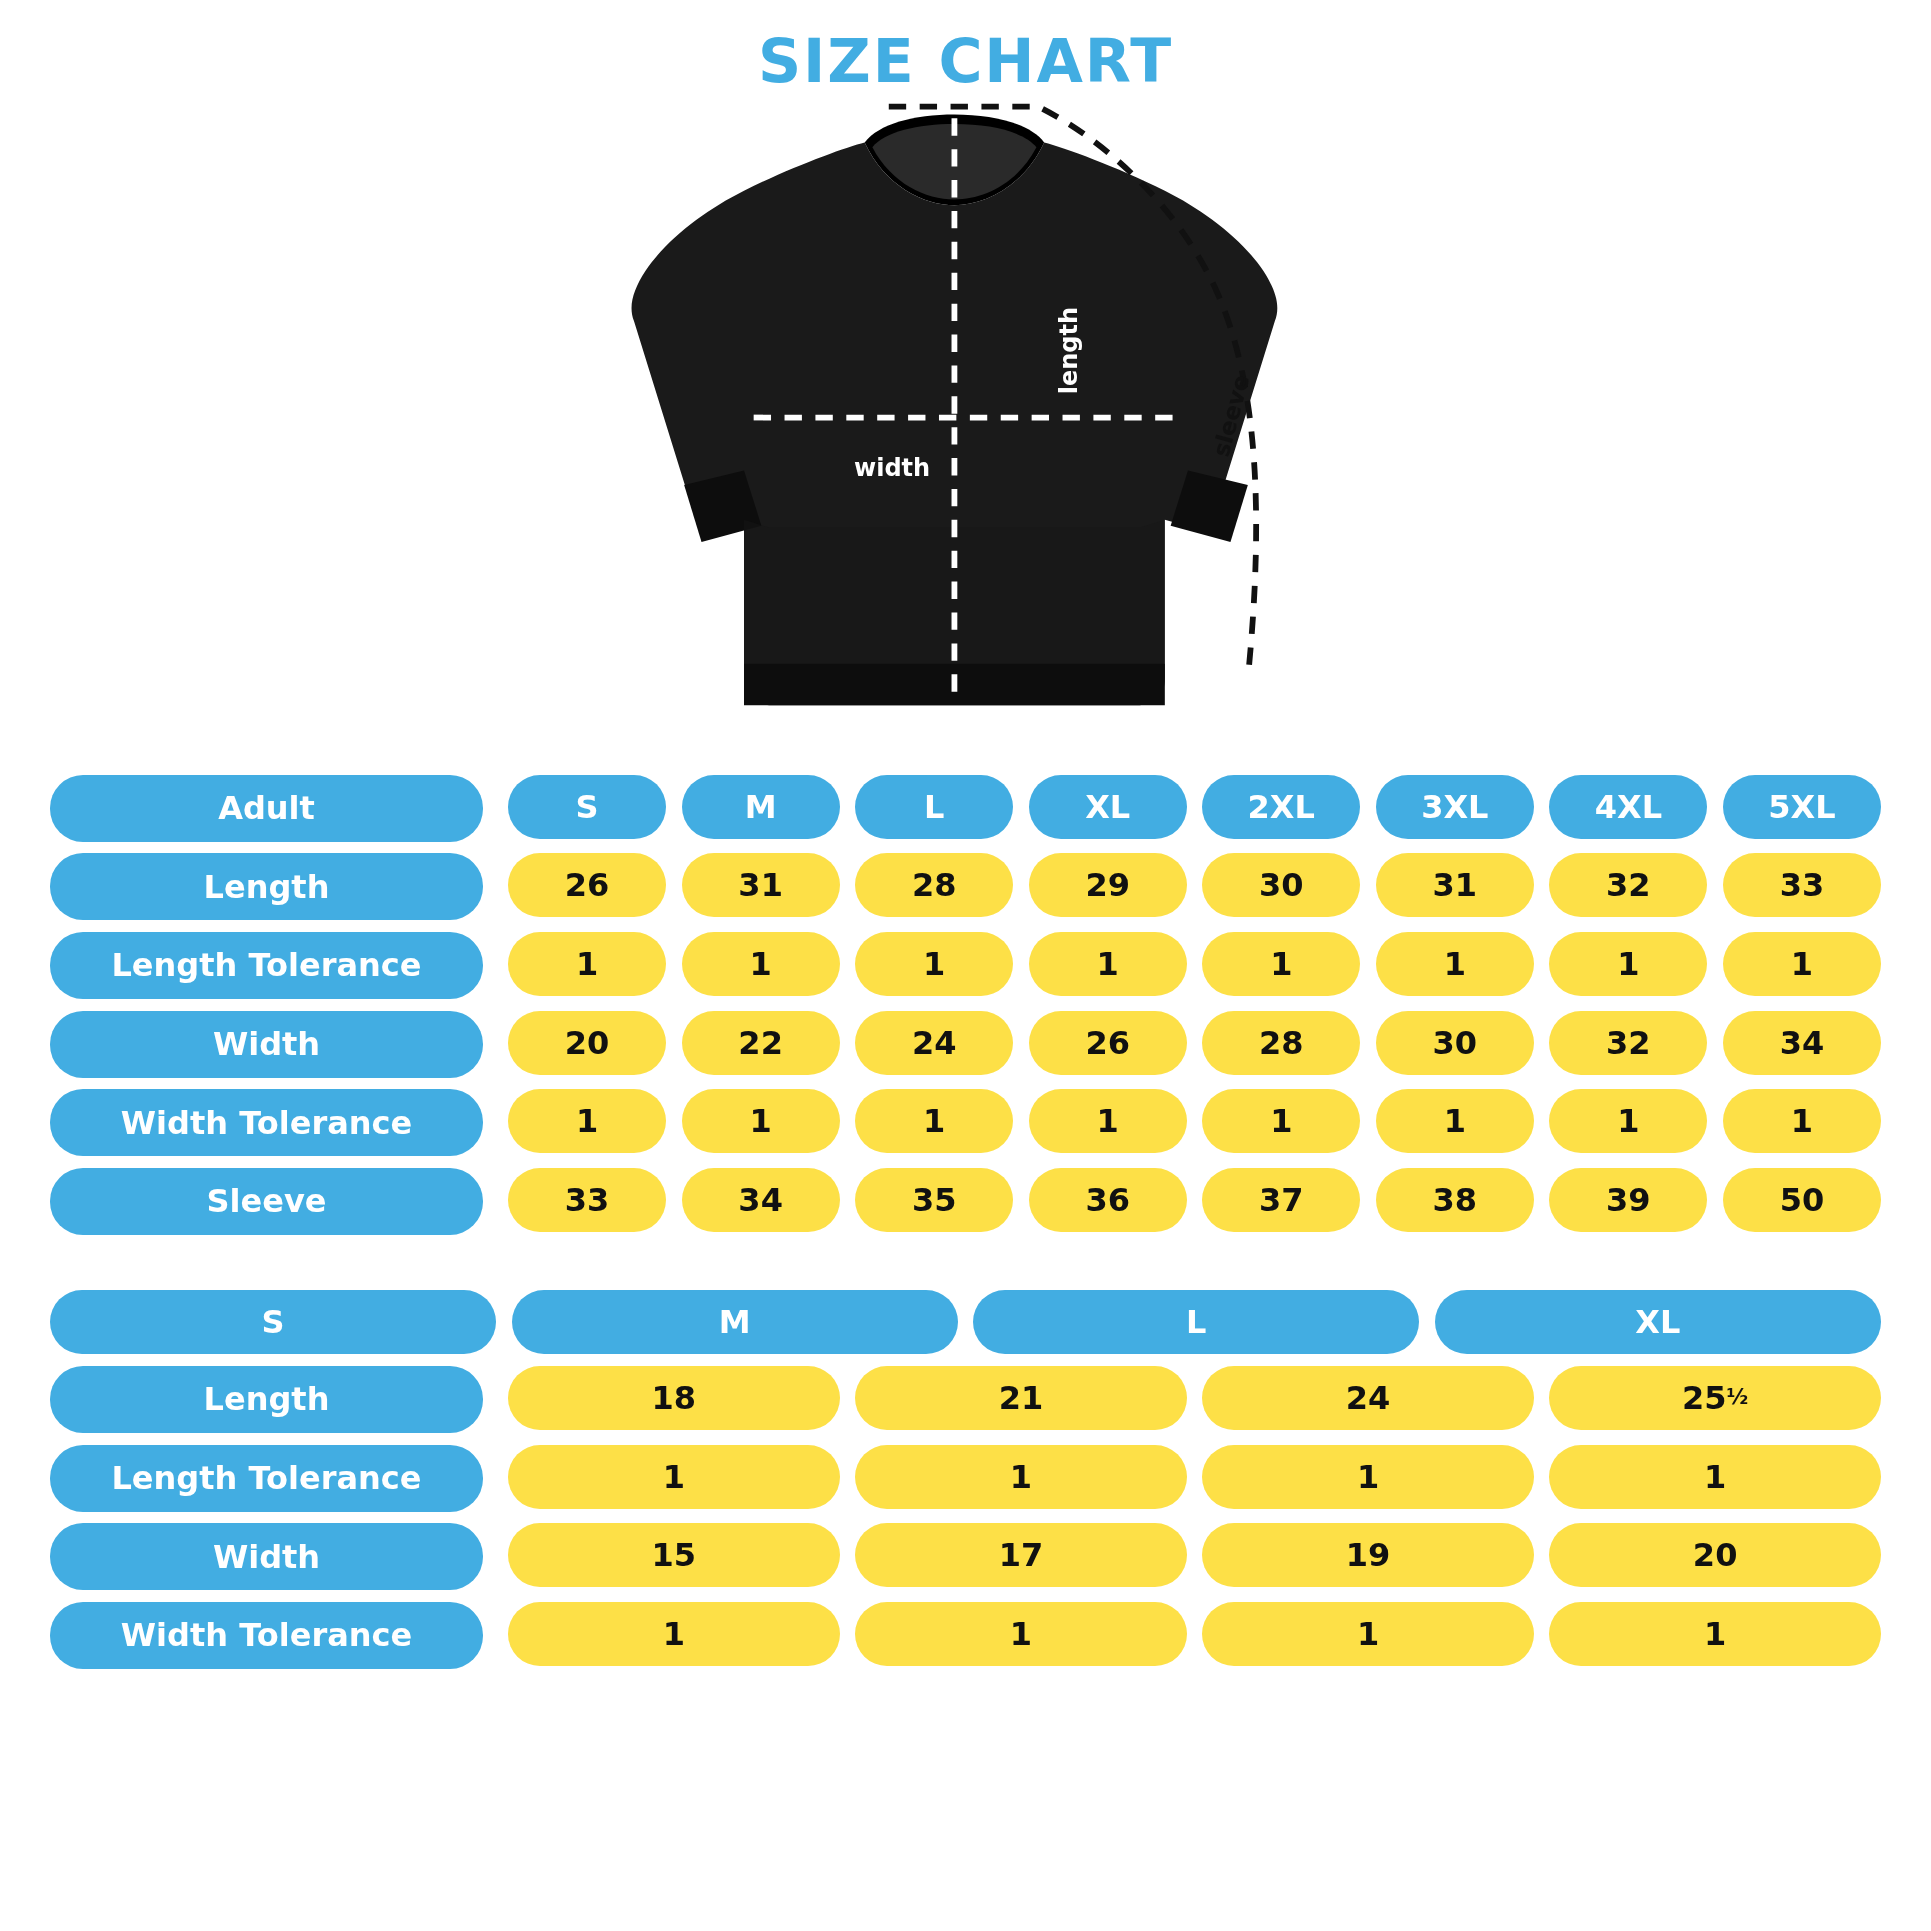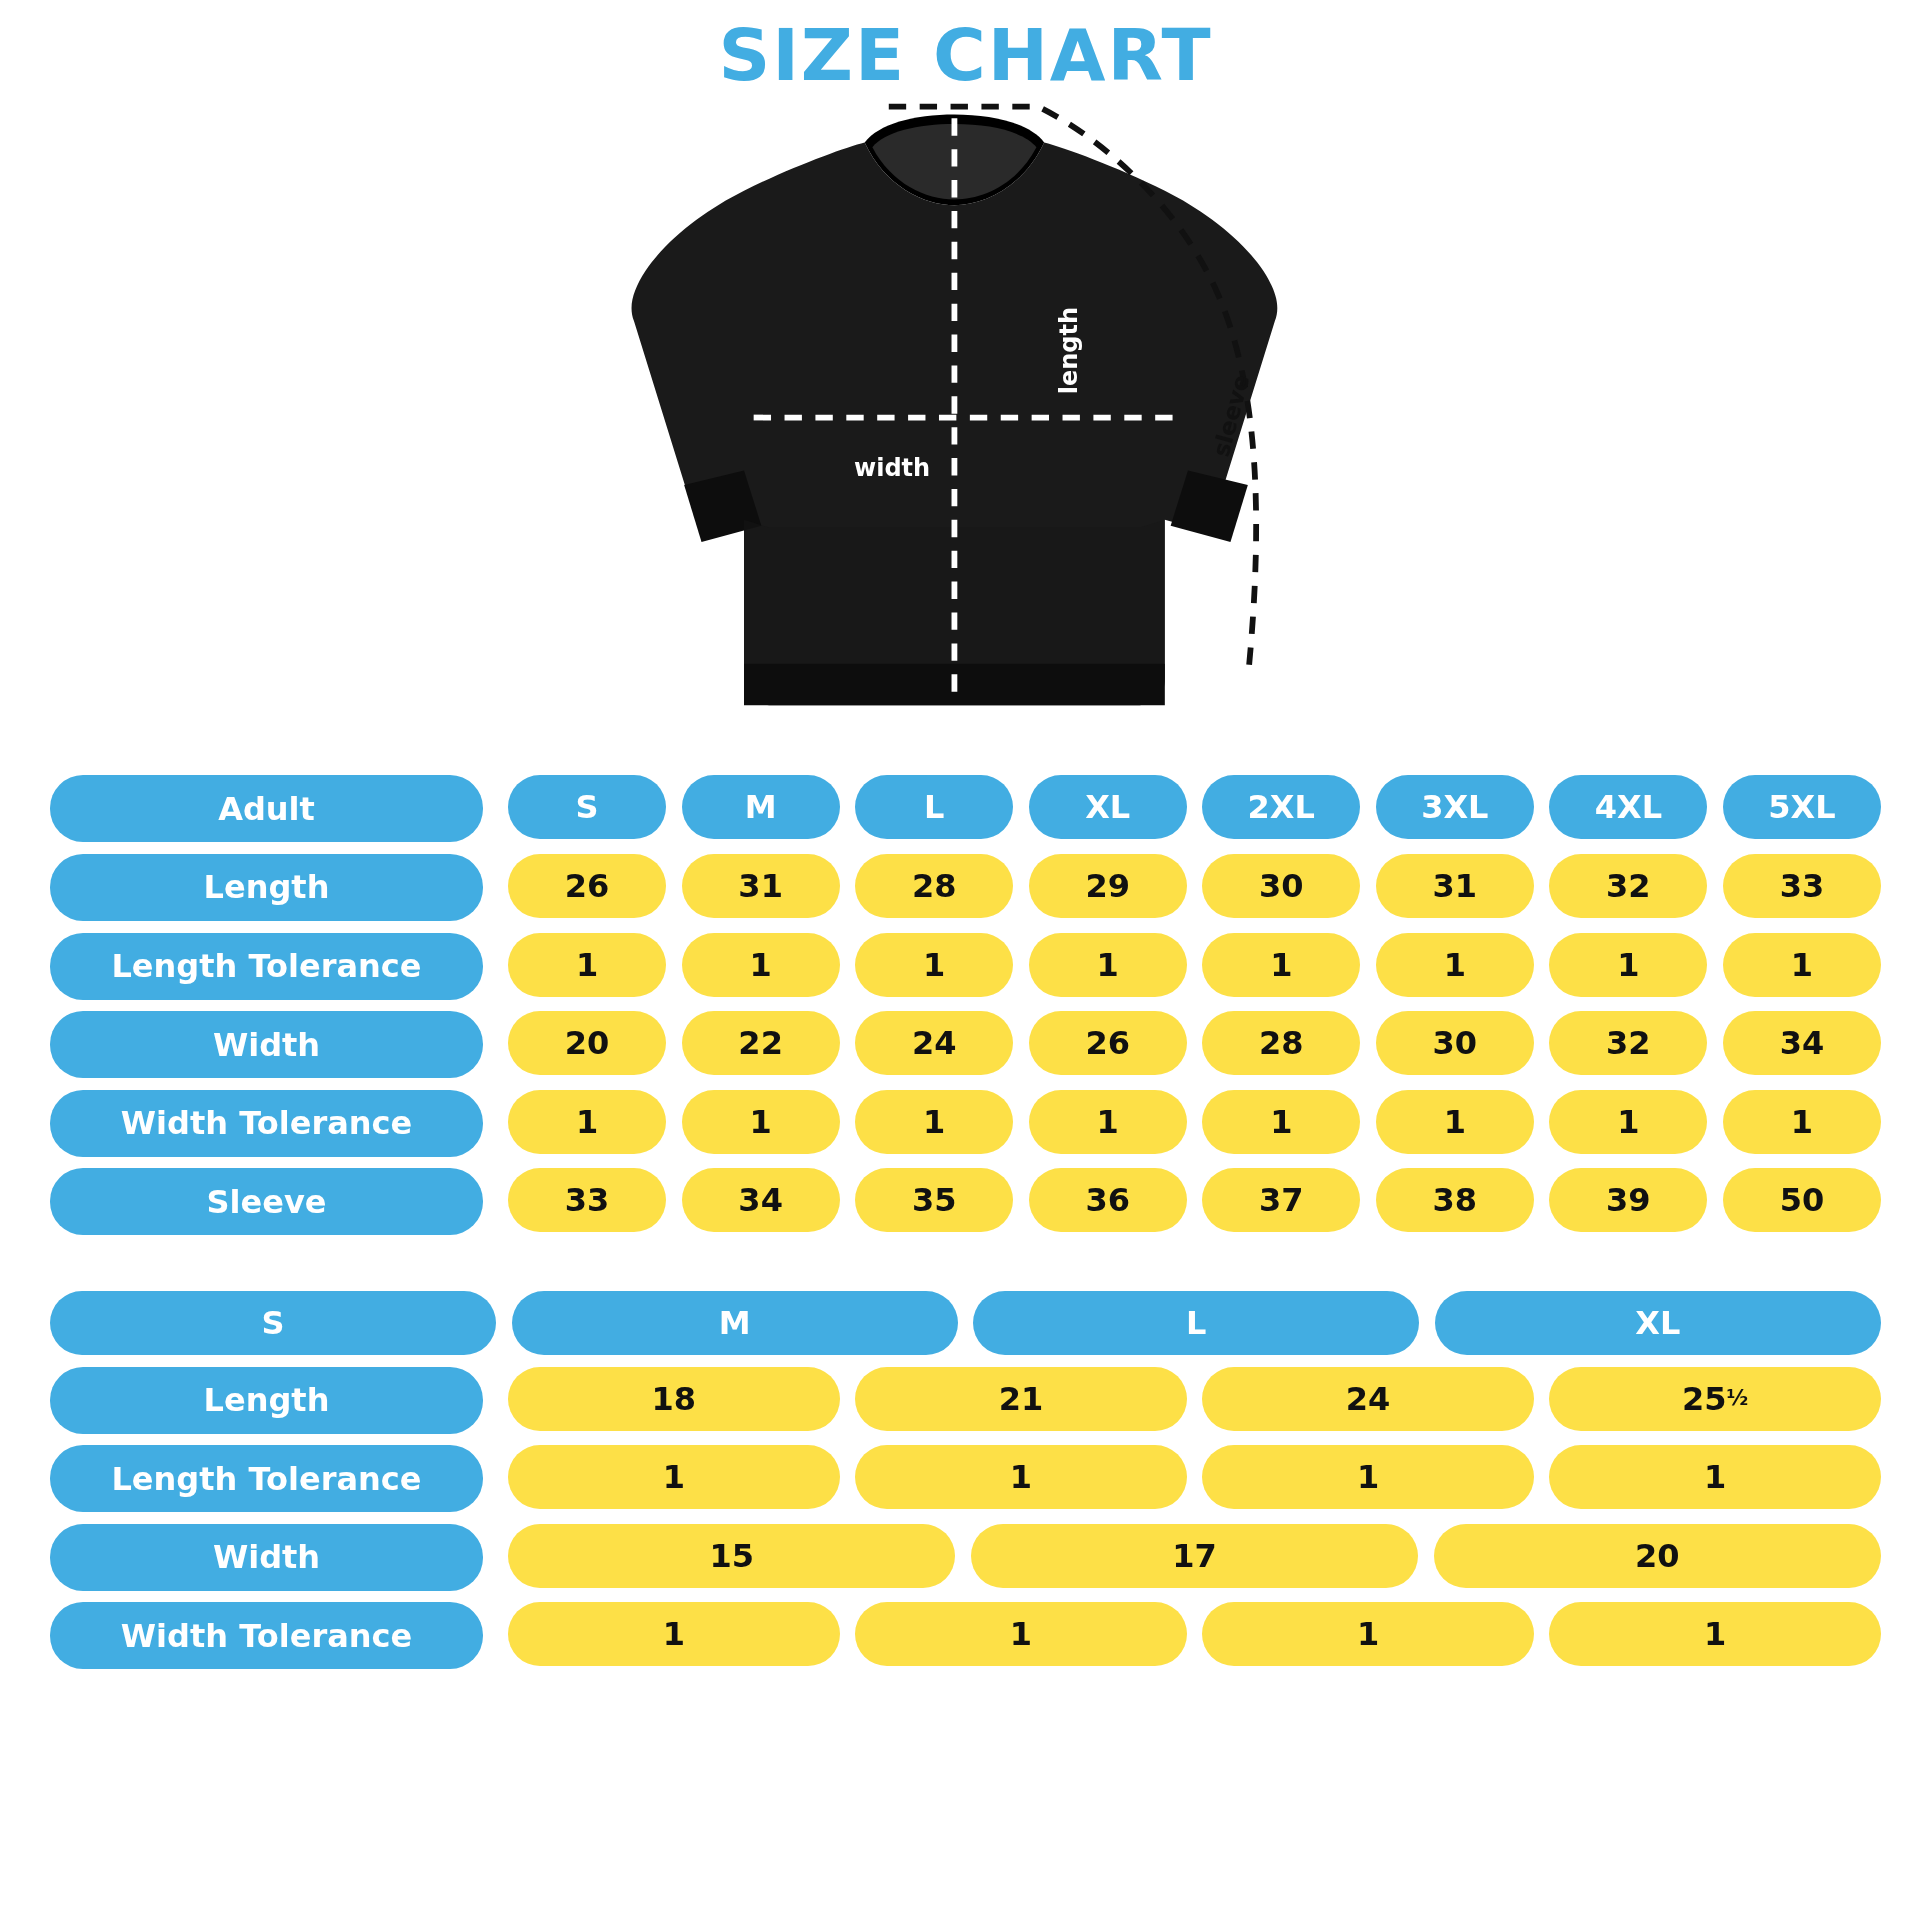--- a/index.html
+++ b/index.html
@@ -17,24 +17,24 @@
     position: relative;
     width: 1931px;
     height: 1931px;
     box-sizing: border-box;
   }
 
   
   .title {
     text-align: center;
     color: #42ADE2;
-    font-size: 72px;
+    font-size: 60px;
     font-weight: bold;
     letter-spacing: 1.9px;
-    padding-top: 18px;
+    padding-top: 30px;
     line-height: 1.05;
     font-family: "DejaVu Sans", sans-serif;
   }
 
   
   .garment-area {
     position: relative;
     width: 1931px;
     height: 676px;
     margin-top: 5.8px;
@@ -290,20 +290,21 @@
         <div class="cell data">1</div>
         <div class="cell data">1</div>
       </div>
     </div>
 
     <div class="row">
       <div class="label-cell">Width</div>
       <div class="cells">
         <div class="cell data">15</div>
         <div class="cell data">17</div>
+        <div class="cell data">19</div>
         <div class="cell data">20</div>
       </div>
     </div>
 
     <div class="row">
       <div class="label-cell">Width Tolerance</div>
       <div class="cells">
         <div class="cell data">1</div>
         <div class="cell data">1</div>
         <div class="cell data">1</div>

